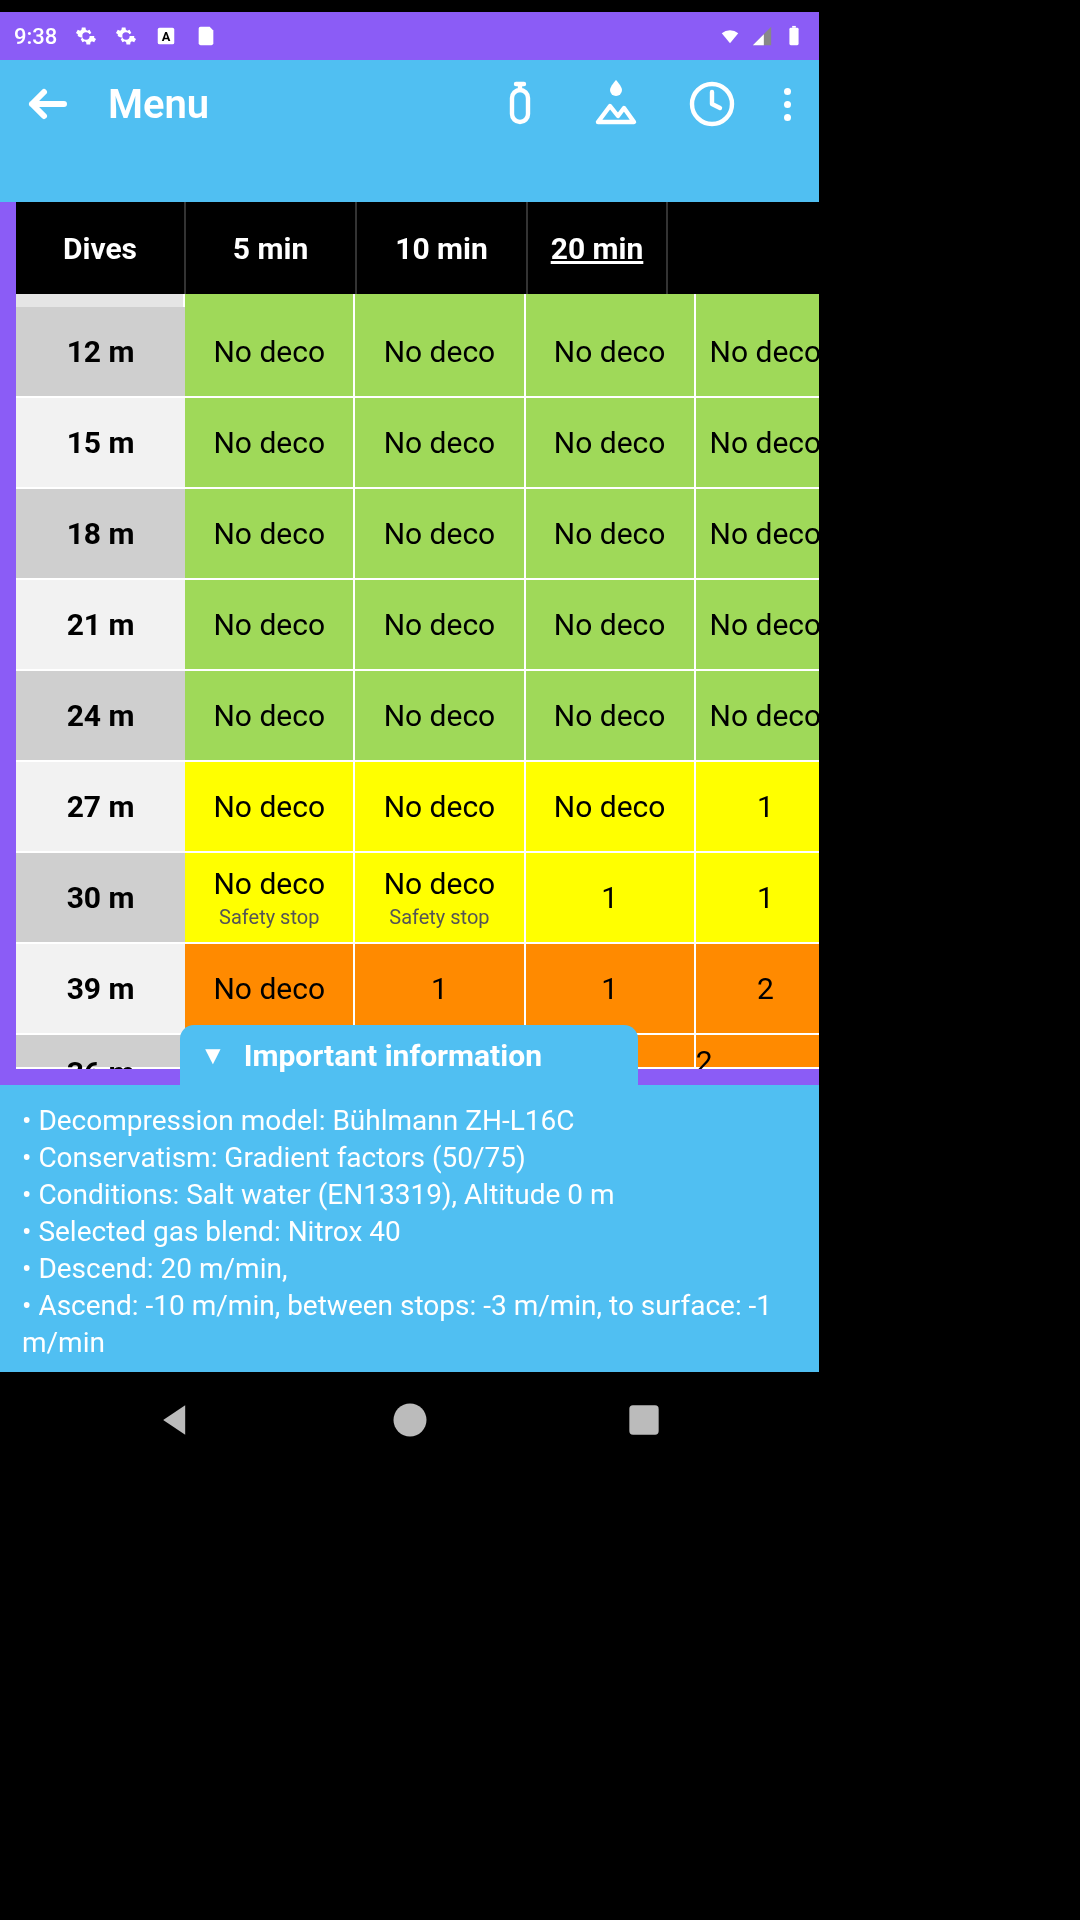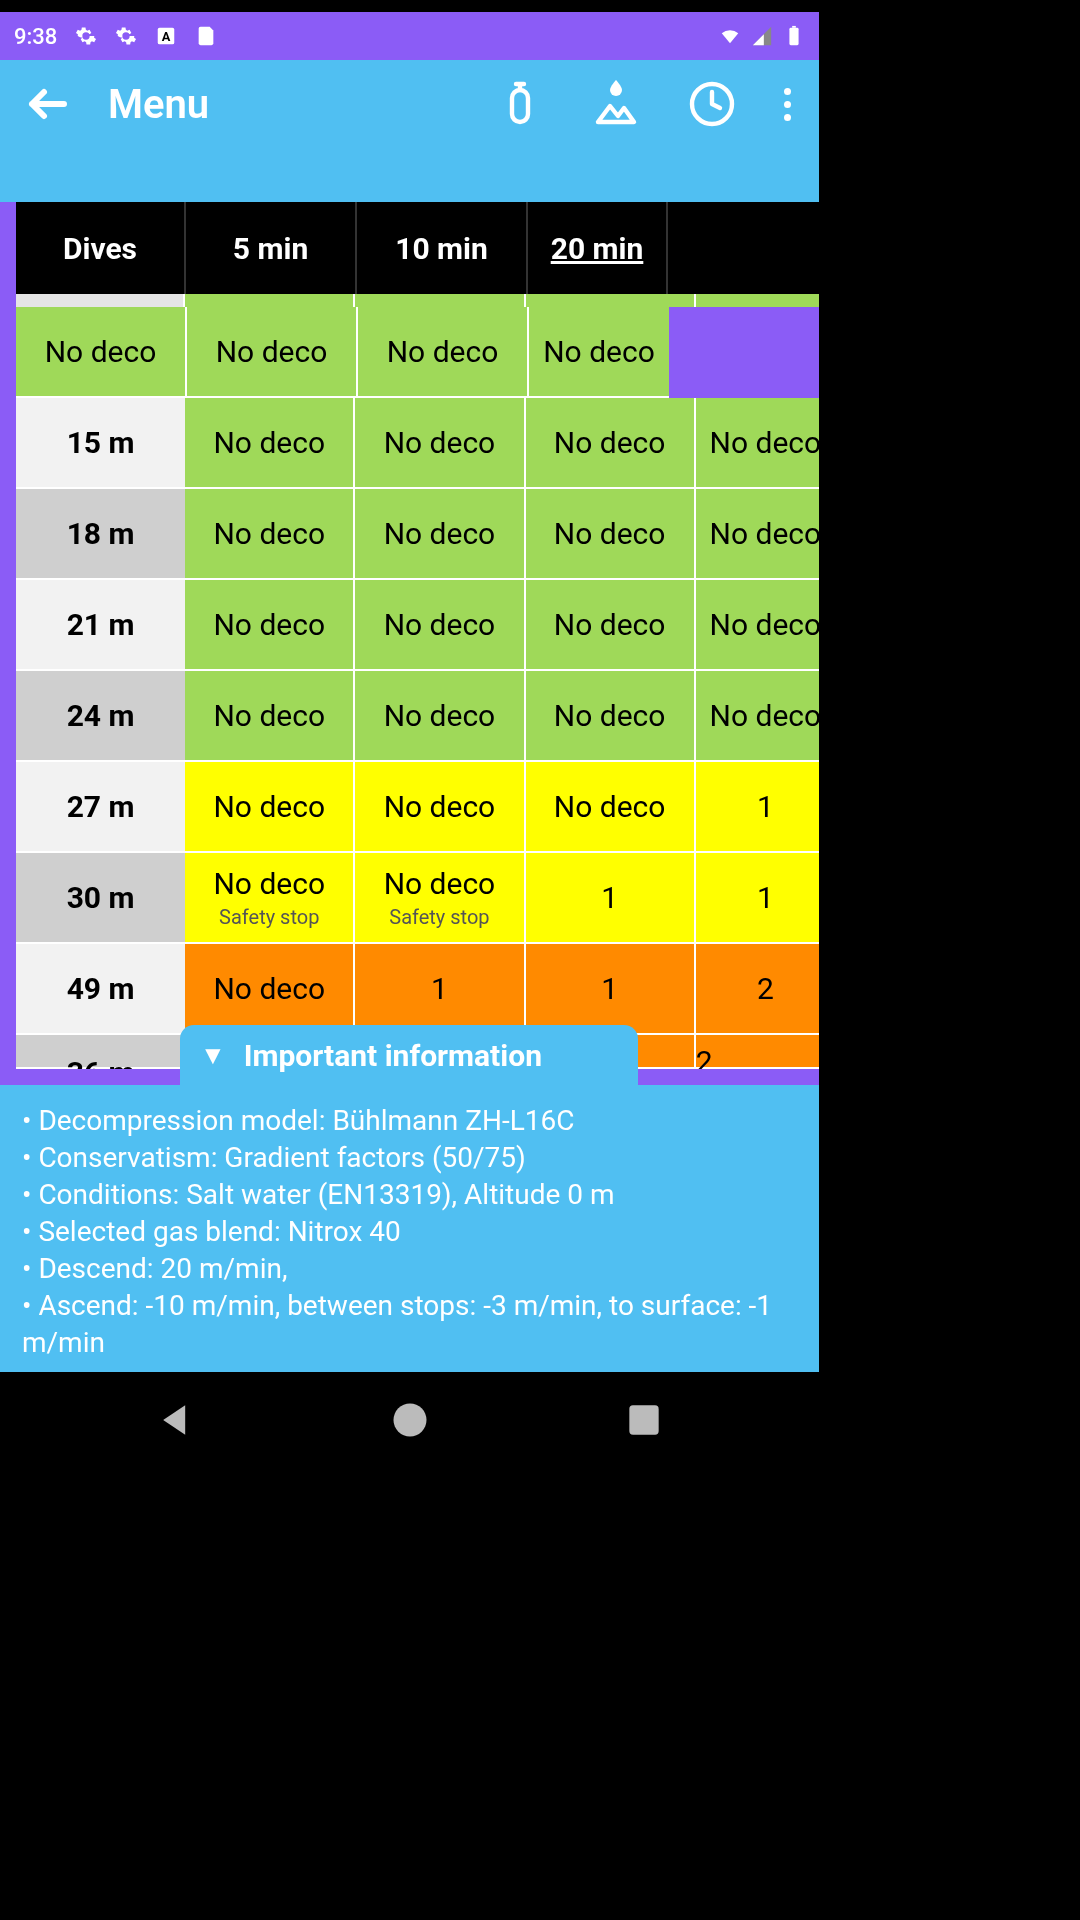--- a/index.html
+++ b/index.html
@@ -161,20 +161,21 @@
     </div>
     <div class="green-sliver">
       <div class="sliver-cell d"></div>
       <div class="sliver-cell g"></div>
       <div class="sliver-cell g"></div>
       <div class="sliver-cell g"></div>
       <div class="sliver-cell g"></div>
     </div>
     <div id="table-body">
         <div class="data-row">
+          <div class="depth-cell dark">12 m</div>
           <div class="val-cell green">
             <span>No deco</span>
           </div>
           <div class="val-cell green">
             <span>No deco</span>
           </div>
           <div class="val-cell green">
             <span>No deco</span>
           </div>
           <div class="val-cell green">
@@ -267,21 +268,21 @@
             <span class="subtext">Safety stop</span>
           </div>
           <div class="val-cell yellow">
             <span>1</span>
           </div>
           <div class="val-cell yellow">
             <span>1</span>
           </div>
         </div>
         <div class="data-row">
-          <div class="depth-cell light">49 m</div>
+          <div class="depth-cell light">39 m</div>
           <div class="val-cell orange">
             <span>No deco</span>
           </div>
           <div class="val-cell orange">
             <span>1</span>
           </div>
           <div class="val-cell orange">
             <span>1</span>
           </div>
           <div class="val-cell orange">

